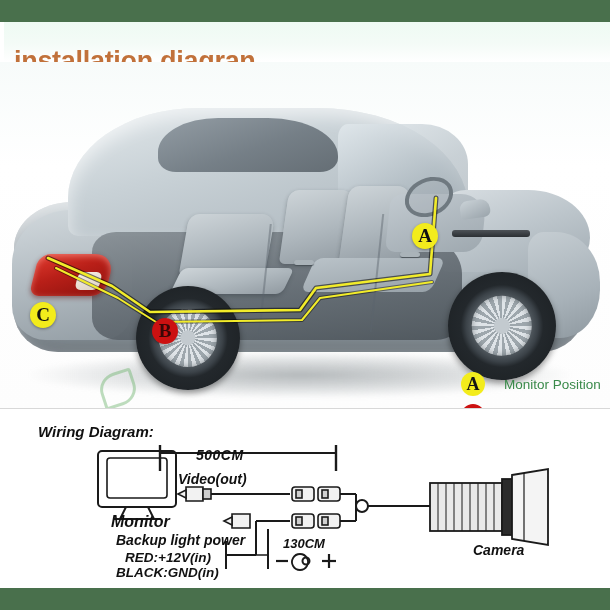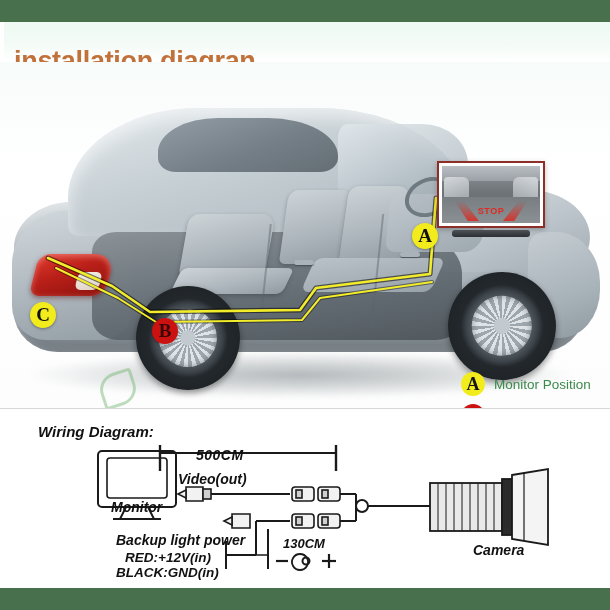--- a/index.html
+++ b/index.html
@@ -345,21 +345,21 @@
     justify-content: center;
     font-family: "Liberation Serif", serif;
     font-weight: bold;
     font-size: 18px;
     color: #141414;
     flex: 0 0 auto;
   }
   .legend-badge.yellow { background: #f3ec1c; }
   .legend-badge.red { background: #cc1111; color: #4a0707; }
   .legend-label {
-    margin-left: 9px;
+    margin-left: 19px;
     font-size: 13.5px;
     color: #3a8a4a;
     font-family: "Liberation Sans", sans-serif;
     white-space: nowrap;
   }
 
   
   .wiring-panel {
     position: absolute;
     left: 0; top: 408px;
@@ -380,21 +380,21 @@
   .wd-label {
     position: absolute;
     font-weight: bold;
     font-style: italic;
     color: #111111;
     font-family: "Liberation Sans", sans-serif;
     white-space: nowrap;
   }
   .lbl-500 { left: 196px; top: 38px; font-size: 14px; letter-spacing: 0.5px; }
   .lbl-video { left: 178px; top: 62px; font-size: 14px; }
-  .lbl-monitor { left: 111px; top: 90px; font-size: 14px; text-align: center; }
+  .lbl-monitor { left: 111px; top: 104px; font-size: 16px; text-align: center; }
   .lbl-backup { left: 116px; top: 123px; font-size: 14px; }
   .lbl-red { left: 125px; top: 141px; font-size: 13.5px; }
   .lbl-black { left: 116px; top: 156px; font-size: 13.5px; text-align: center; }
   .lbl-130 { left: 283px; top: 127px; font-size: 13px; }
   .lbl-camera { left: 473px; top: 133px; font-size: 14px; }
 
   .wiring-svg {
     position: absolute;
     left: 0; top: 0;
     width: 610px; height: 180px;
@@ -453,31 +453,20 @@
 
     <svg class="cable-svg" viewBox="0 0 610 346">
       <polyline points="48,196 112,224 150,250 300,248 316,226 430,212 436,136" fill="none" stroke="#000000" stroke-width="5" stroke-linejoin="round" stroke-linecap="round" opacity="0.55"></polyline>
       <polyline points="48,196 112,224 150,250 300,248 316,226 430,212 436,136" fill="none" stroke="#f2ec2a" stroke-width="2.6" stroke-linejoin="round" stroke-linecap="round"></polyline>
       <polyline points="56,206 118,236 156,260 302,258 320,236 432,220" fill="none" stroke="#000000" stroke-width="4" stroke-linejoin="round" stroke-linecap="round" opacity="0.45"></polyline>
       <polyline points="56,206 118,236 156,260 302,258 320,236 432,220" fill="none" stroke="#f2ec2a" stroke-width="2" stroke-linejoin="round" stroke-linecap="round"></polyline>
     </svg>
 
     <div class="watermark-mark"></div>
 
-    <div class="monitor-inset">
-      <div class="monitor-screen">
-        <div class="ms-sky"></div>
-        <div class="ms-carL"></div>
-        <div class="ms-carR"></div>
-        <div class="ms-ground"></div>
-        <div class="ms-guide ms-guide-l"></div>
-        <div class="ms-guide ms-guide-r"></div>
-        <div class="ms-stop">STOP</div>
-      </div>
-    </div>
     <div class="monitor-stand"></div>
 
     <div class="marker marker-yellow marker-a">A</div>
     <div class="marker marker-yellow marker-c">C</div>
     <div class="marker marker-red marker-b">B</div>
 
     <div class="legend">
       <div class="legend-row">
         <div class="legend-badge yellow">A</div>
         <div class="legend-label">Monitor Position</div>

